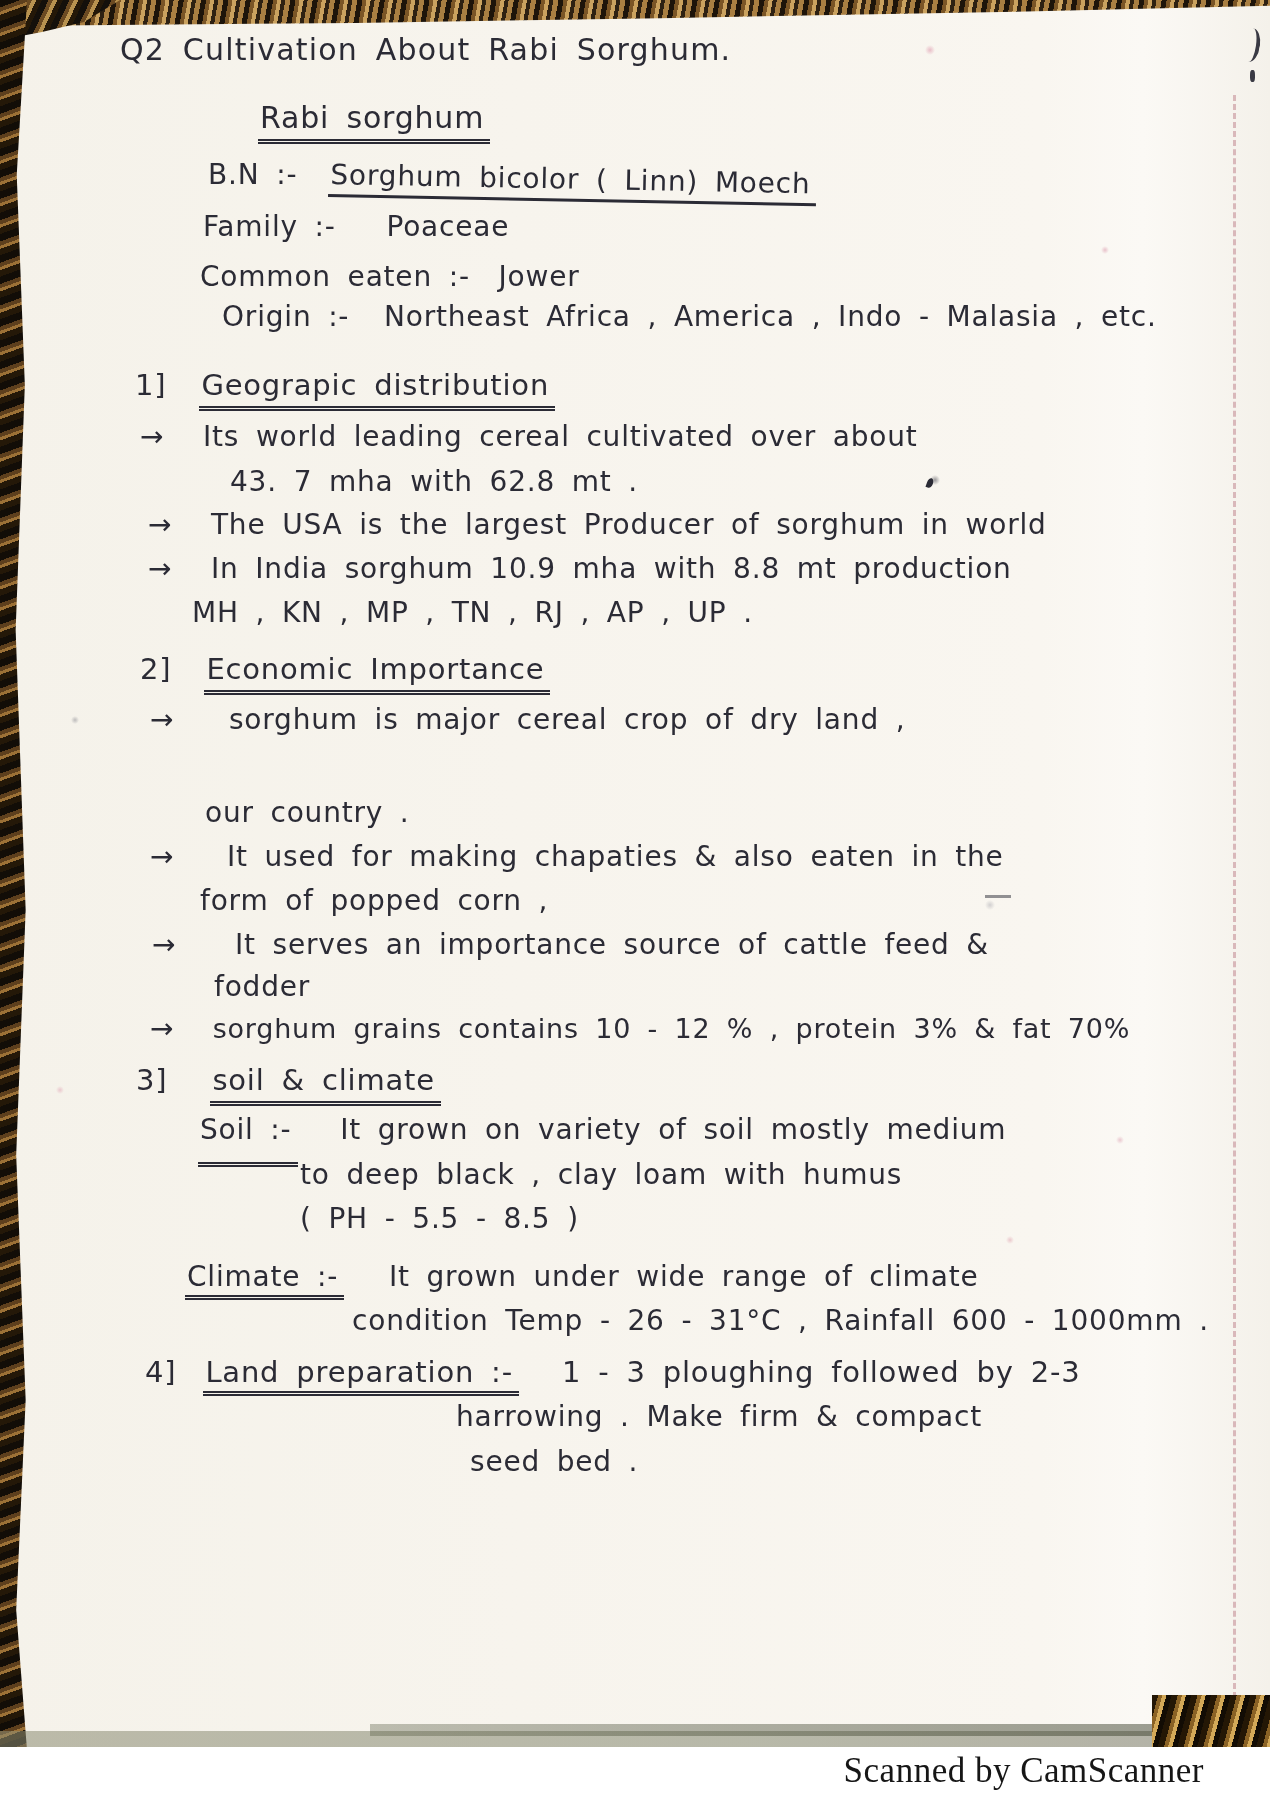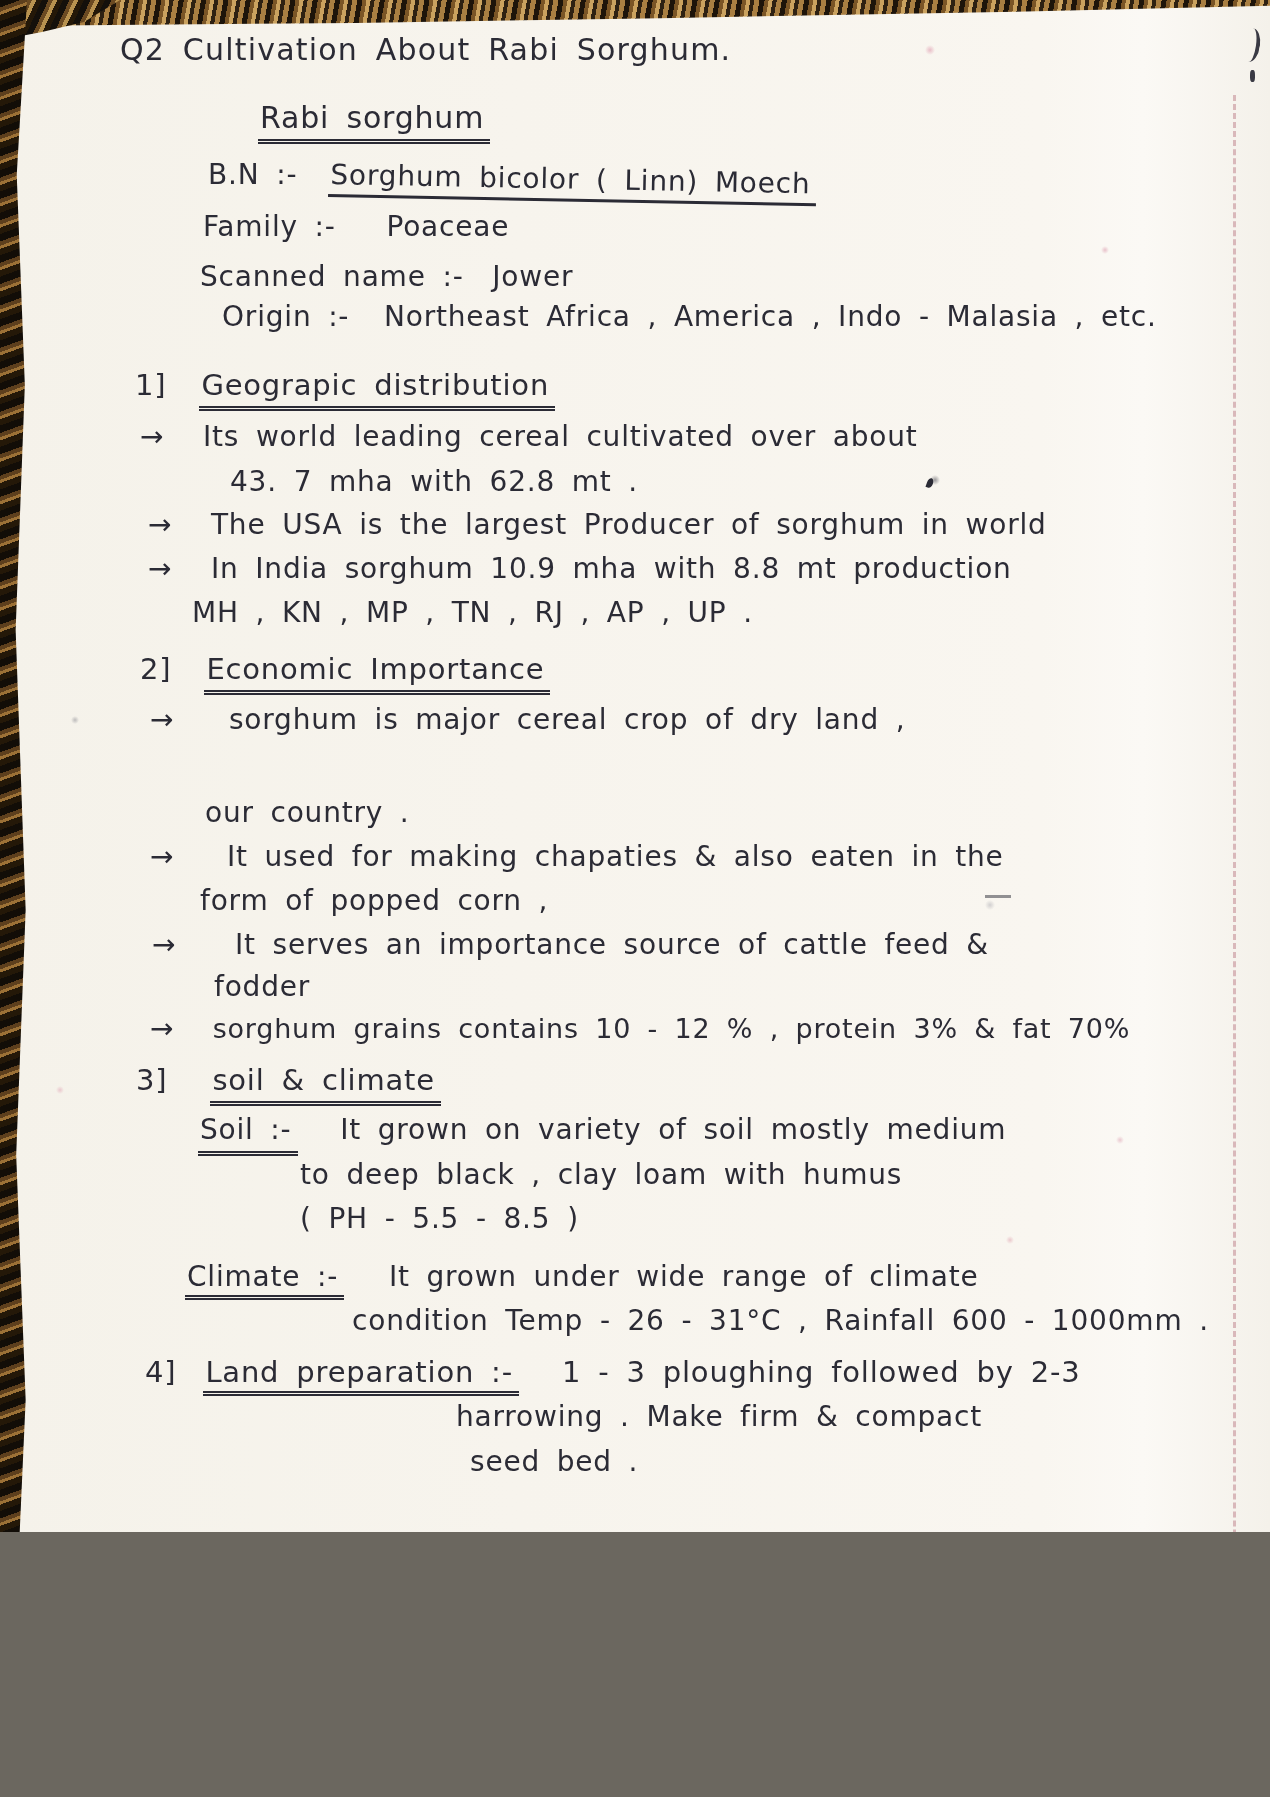--- a/index.html
+++ b/index.html
@@ -1,17 +1,17 @@
 <!DOCTYPE html>
 <html><head>
 <meta charset="utf-8">
 <style>
   html,body{margin:0;padding:0;background:#6b675f;}
   .page{
-    position:relative;width:1270px;height:1532px;margin:0 auto;overflow:hidden;
+    position:relative;width:1270px;height:1797px;margin:0 auto;overflow:hidden;
     background:
       radial-gradient(circle 4px at 930px 50px, rgba(214,120,150,.45), transparent 5px),
       radial-gradient(circle 3px at 1105px 250px, rgba(205,110,140,.4), transparent 4px),
       radial-gradient(circle 3px at 75px 720px, rgba(120,120,130,.45), transparent 4px),
       radial-gradient(circle 4px at 990px 905px, rgba(150,150,160,.4), transparent 5px),
       radial-gradient(circle 3px at 60px 1090px, rgba(214,120,150,.35), transparent 4px),
       radial-gradient(circle 3px at 1120px 1140px, rgba(205,110,140,.35), transparent 4px),
       radial-gradient(circle 4px at 935px 480px, rgba(60,60,70,.5), transparent 5px),
       radial-gradient(circle 3px at 1010px 1240px, rgba(214,130,150,.4), transparent 4px),
       linear-gradient(90deg,#f5f2ea 0%,#f9f6f0 82%,#fbf9f5 90%,#f4f1ea 100%);
@@ -79,21 +79,21 @@
     <span>B.N :-</span>
     <span class="u1 tilt1" style="margin-left:14px;">Sorghum  bicolor  ( Linn)  Moech</span>
   </div>
 
   <div class="line hw" style="left:203px;top:210px;">
     <span>Family :-</span>
     <span style="margin-left:34px;">Poaceae</span>
   </div>
 
   <div class="line hw" style="left:200px;top:260px;">
-    <span>Scanned  name :-</span>
+    <span>Common  eaten :-</span>
     <span style="margin-left:12px;text-align:right;">Jower</span>
   </div>
 
   <div class="line hw" style="left:222px;top:300px;">
     <span>Origin :-</span>
     <span style="margin-left:18px;">Northeast  Africa ,  America ,  Indo - Malasia , etc.</span>
   </div>
 
   <div class="line hw sec-head" style="left:135px;top:368px;">
     <span class="secnum">1]</span>
@@ -155,21 +155,21 @@
     <span class="arrow">→</span>
     <span>sorghum  grains  contains  10 - 12 % ,  protein  3% &amp;  fat  70%</span>
   </div>
 
   <div class="line hw sec-head" style="left:136px;top:1063px;">
     <span class="secnum" style="margin-right:26px;">3]</span>
     <span class="u2">soil  &amp;  climate</span>
   </div>
 
   <div class="line hw" style="left:198px;top:1113px;">
-    <span class="u2" style="padding-bottom:5px;">Soil :-</span>
+    <span class="u2" style="padding-bottom:16px;">Soil :-</span>
     <span style="margin-left:26px;">It  grown  on  variety  of  soil  mostly  medium</span>
   </div>
   <div class="line hw" style="left:300px;top:1158px;">
     <span>to   deep   black ,   clay   loam  with  humus</span>
   </div>
   <div class="line hw" style="left:300px;top:1202px;">
     <span>( PH  -   5.5 -  8.5 )</span>
   </div>
 
   <div class="line hw" style="left:185px;top:1260px;">

